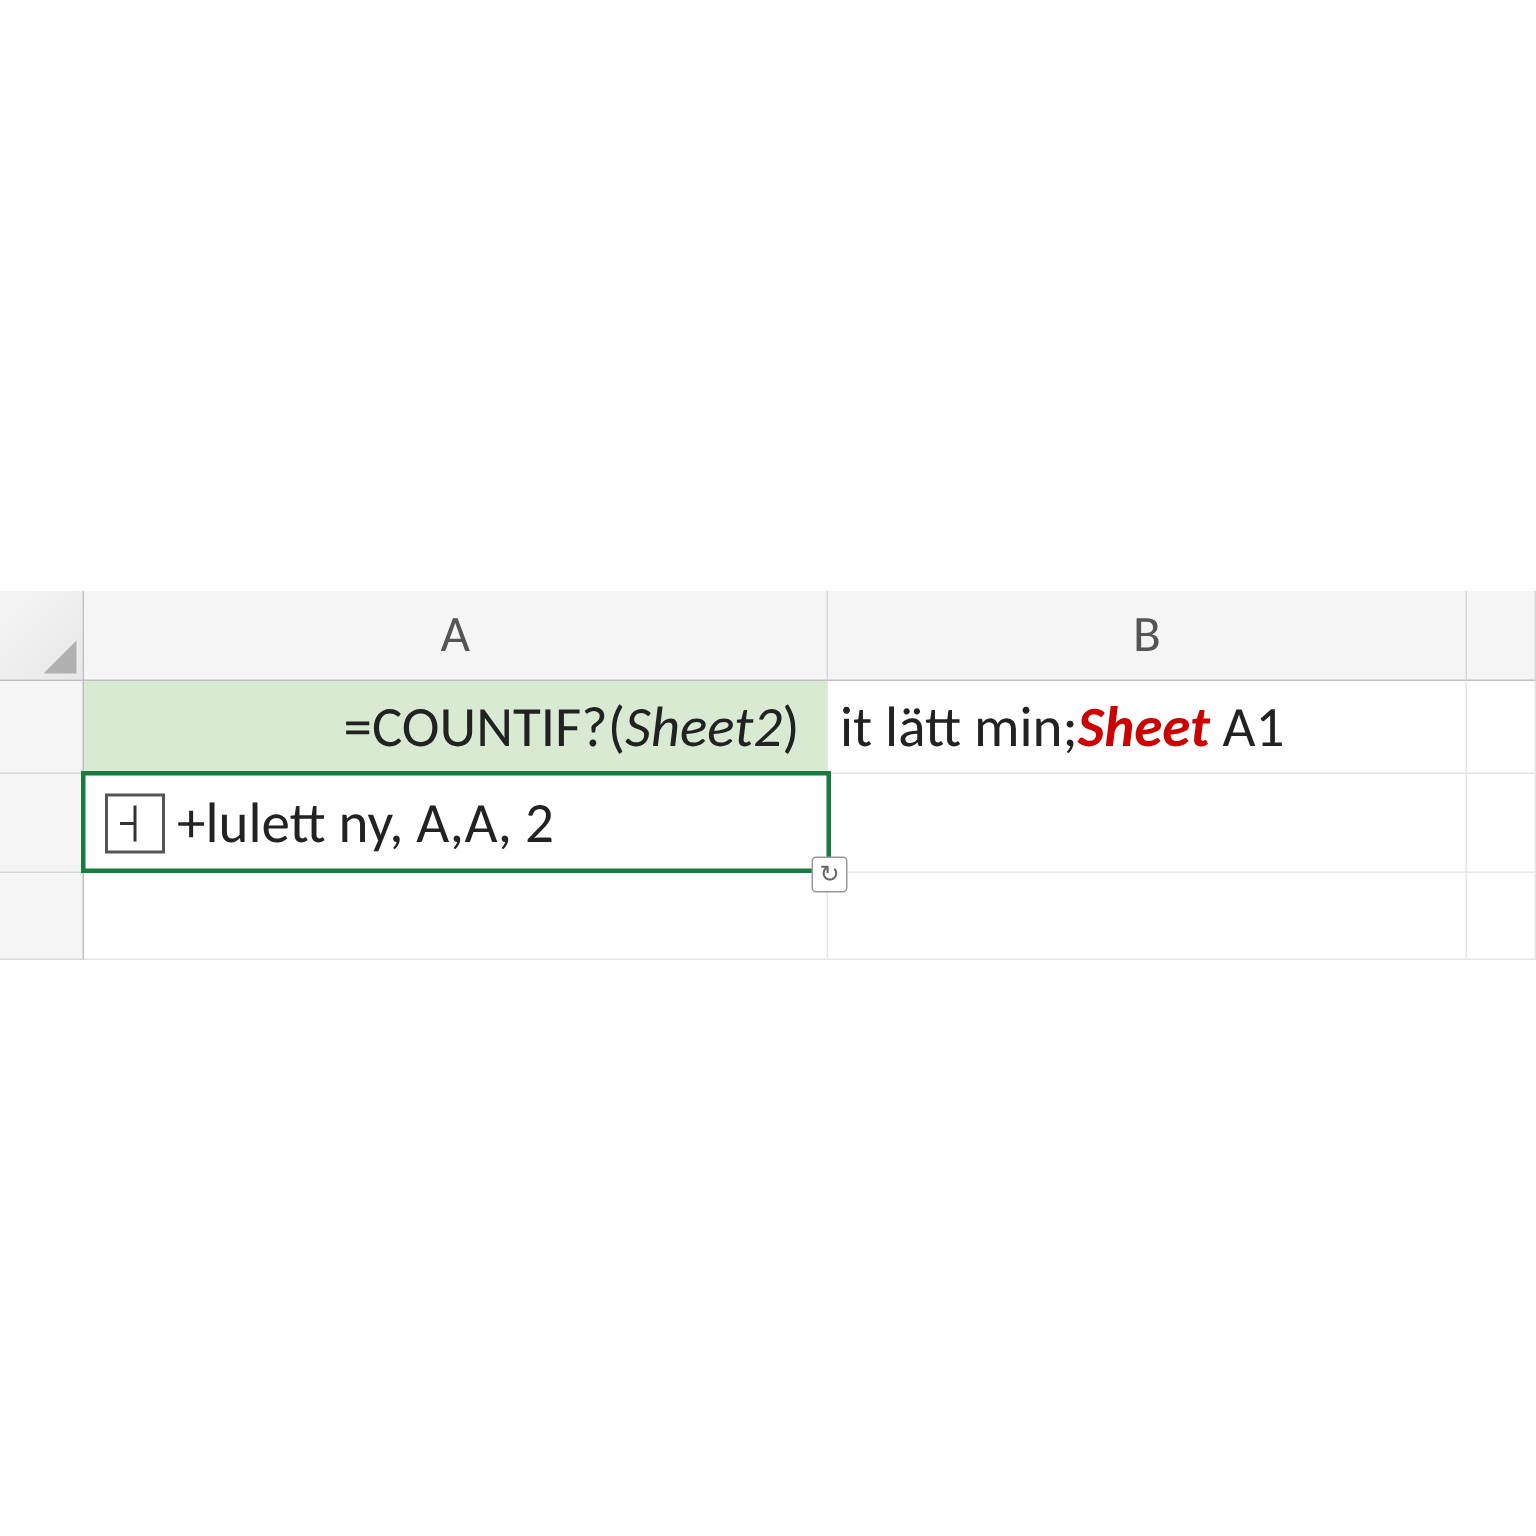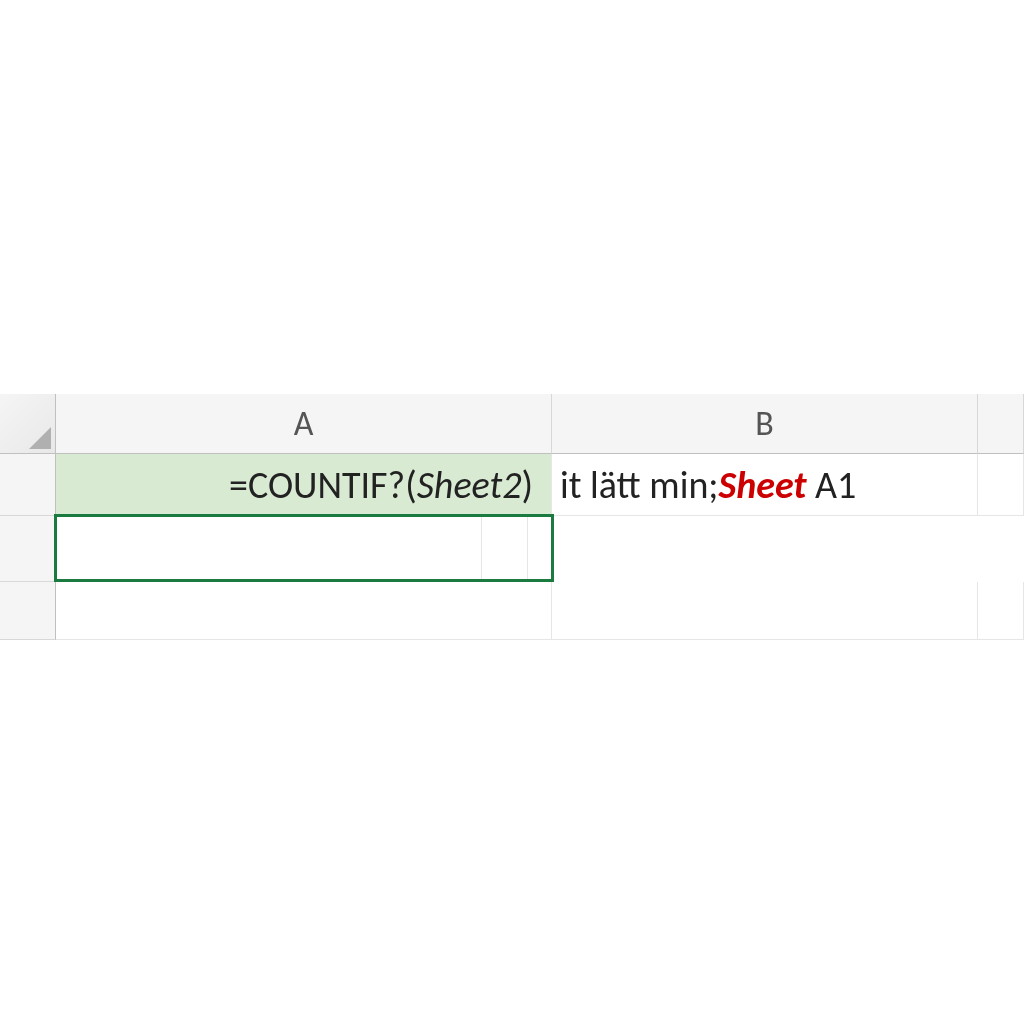--- a/index.html
+++ b/index.html
@@ -202,20 +202,27 @@
       <span class="b1-text">
         <span>it lätt min;</span><span class="red">Sheet</span><span> A1</span>
       </span>
     </div>
     <div class="cell cell-c1"></div>
   </div>
 
   <div class="data-row data-row-2">
     <div class="selection-border"></div>
     <div class="row-header"></div>
+    <div class="cell cell-a2">
+      <div class="a2-text-wrap">
+        <span class="edit-icon-box"></span>
+        <span>+lulett ny, A,A, 2</span>
+      </div>
+      <div class="smart-tag">↻</div>
+    </div>
     <div class="cell cell-b2"></div>
     <div class="cell cell-c2"></div>
   </div>
 
   <div class="data-row data-row-3">
     <div class="row-header"></div>
     <div class="cell cell-a3"></div>
     <div class="cell cell-b3"></div>
     <div class="cell cell-c3"></div>
   </div>

